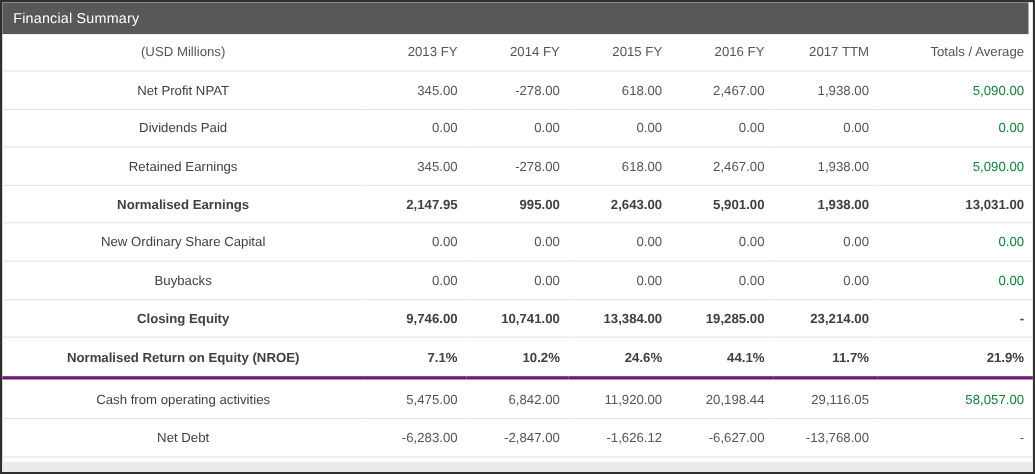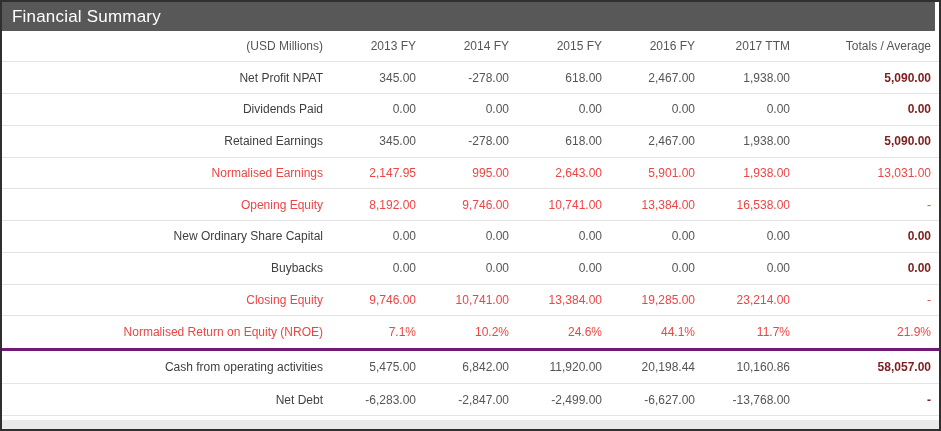--- a/index.html
+++ b/index.html
@@ -6,42 +6,42 @@
   .panel {
     width:941px; height:431px; box-sizing:border-box;
     border:2px solid #2f2f2f; background:#ffffff;
     display:flex; flex-direction:column;
     font-family:"Liberation Sans", sans-serif;
     overflow:hidden;
   }
   .titlebar {
     flex:0 0 29px; height:29px; margin-right:4px;
     background:#585858; color:#ffffff;
-    font-size:17px; display:flex; align-items:center;
+    font-size:13px; display:flex; align-items:center;
     padding:0 10px; letter-spacing:0.2px;
   }
   .table-wrap { flex:1 1 auto; }
   table {
     width:100%; height:100%;
     border-collapse:collapse; table-layout:fixed;
     font-size:12px;
   }
   col.c-label { width:auto; }
   col.c-year  { width:93px; }
   col.c-ttm   { width:95px; }
   col.c-total { width:141px; }
   td {
     padding:0 8px; white-space:nowrap; overflow:hidden;
     border-bottom:1px solid #e4e4e4; vertical-align:middle;
   }
-  td.label { text-align:right; color:#3f3f3f; }
+  td.label { text-align:center; color:#3f3f3f; }
   td.num   { text-align:right; color:#555555; }
   tr.colheader td { color:#555555; font-weight:400; }
-  td.total { font-weight:700; color:#7f1d1d; }
-  tr.bold td { font-weight:400; color:#ef4444;margin-top:32px; }
+  td.total { font-weight:400; color:#15803d; }
+  tr.bold td { font-weight:700; color:#404040;margin-top:32px; }
   tr.nroe td { border-bottom:3px solid #701a75; }
   .footer {
     flex:0 0 9px; margin-top:4px; background:#eaeaea;
   }
 </style>
 </head>
 <body>
 
 <div class="panel">
   <div class="titlebar">
@@ -97,29 +97,20 @@
           </tr>
           <tr class="bold">
             <td class="label">Normalised Earnings</td>
             <td class="num">2,147.95</td>
             <td class="num">995.00</td>
             <td class="num">2,643.00</td>
             <td class="num">5,901.00</td>
             <td class="num">1,938.00</td>
             <td class="num total">13,031.00</td>
           </tr>
-          <tr class="bold">
-            <td class="label">Opening Equity</td>
-            <td class="num">8,192.00</td>
-            <td class="num">9,746.00</td>
-            <td class="num">10,741.00</td>
-            <td class="num">13,384.00</td>
-            <td class="num">16,538.00</td>
-            <td class="num total">-</td>
-          </tr>
           <tr>
             <td class="label">New Ordinary Share Capital</td>
             <td class="num">0.00</td>
             <td class="num">0.00</td>
             <td class="num">0.00</td>
             <td class="num">0.00</td>
             <td class="num">0.00</td>
             <td class="num total">0.00</td>
           </tr>
           <tr>
@@ -148,28 +139,28 @@
             <td class="num">44.1%</td>
             <td class="num">11.7%</td>
             <td class="num total">21.9%</td>
           </tr>
           <tr>
             <td class="label">Cash from operating activities</td>
             <td class="num">5,475.00</td>
             <td class="num">6,842.00</td>
             <td class="num">11,920.00</td>
             <td class="num">20,198.44</td>
-            <td class="num">10,160.86</td>
+            <td class="num">29,116.05</td>
             <td class="num total">58,057.00</td>
           </tr>
           <tr>
             <td class="label">Net Debt</td>
             <td class="num">-6,283.00</td>
             <td class="num">-2,847.00</td>
-            <td class="num">-2,499.00</td>
+            <td class="num">-1,626.12</td>
             <td class="num">-6,627.00</td>
             <td class="num">-13,768.00</td>
             <td class="num total">-</td>
           </tr>
         </tbody>
     </table>
   </div>
   <div class="footer"></div>
 </div>
 

